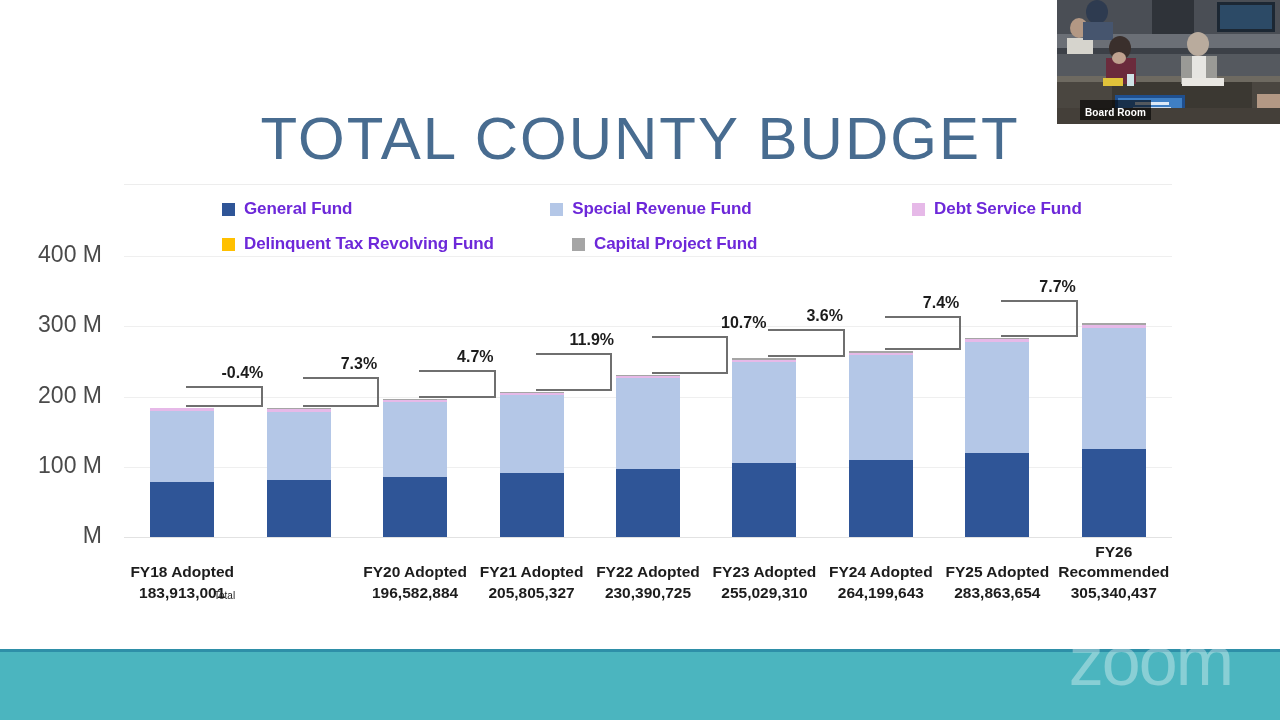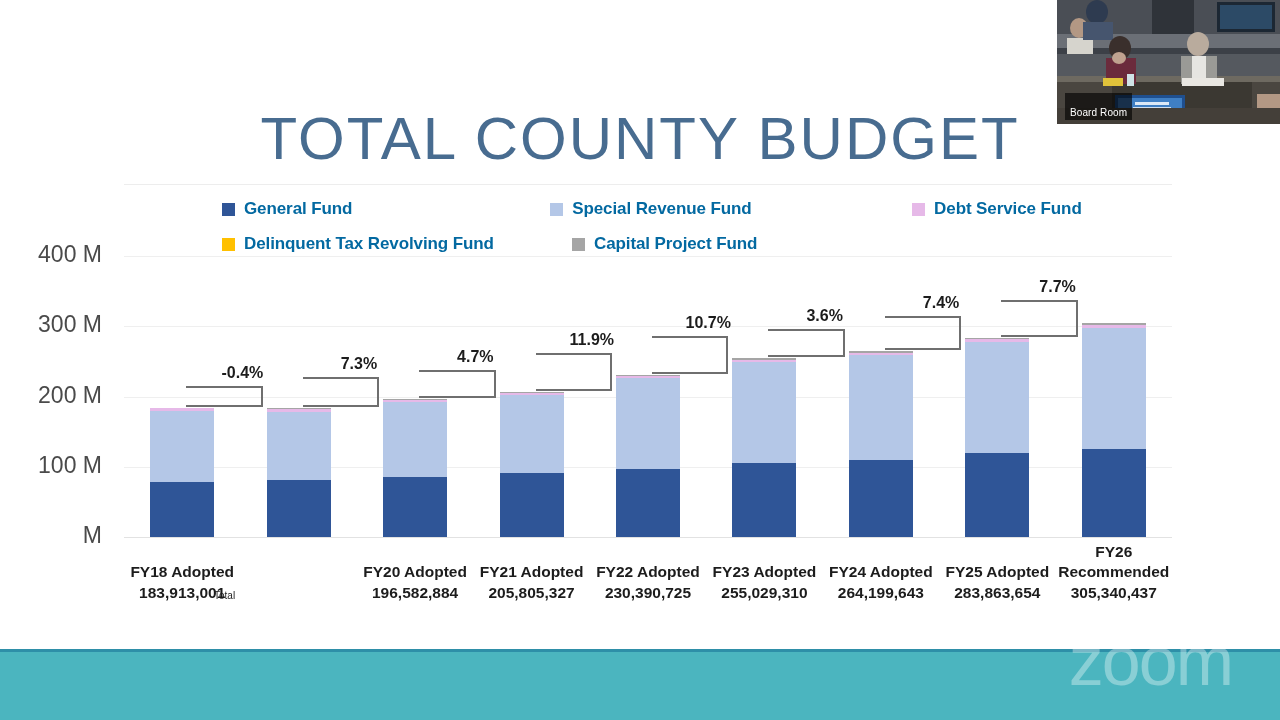--- a/index.html
+++ b/index.html
@@ -71,21 +71,21 @@
   .legend-item.pos2 { width: 220px; margin-left: 28px; }
   .swatch {
     width: 13px;
     height: 13px;
     margin-right: 9px;
     flex: 0 0 auto;
   }
   .legend-label {
     font-size: 17px;
     font-weight: bold;
-    color: #0369a1;
+    color: #6d28d9;
     letter-spacing: -0.1px;
   }
 
   
   #plot {
     position: absolute;
     left: 124px;
     top: 256px;
     width: 1048px;
     height: 281px;   
@@ -175,27 +175,27 @@
     right: 0;
     top: 0;
     width: 223px;
     height: 124px;
     overflow: hidden;
     background: #3a3f45;
   }
   #video-img { position: absolute; inset: 0; }
   #video-name {
     position: absolute;
-    left: 8px;
+    left: 23px;
     bottom: 4px;
     background: rgba(0,0,0,0.62);
     color: #ffffff;
     font-size: 10px;
-    font-weight: normal;
-    padding: 14px 5px 2px 5px;
+    font-weight: bold;
+    padding: 7px 5px 2px 5px;
     letter-spacing: 0.1px;
     white-space: nowrap;
   }
 
   #bottom-bar {
     position: absolute;
     left: 0;
     bottom: 0;
     width: 1280px;
     height: 68px;
@@ -338,21 +338,21 @@
       </div>
       <div class="bracket" style="left: 62.2222px; top: 129.801px; width: 76.4444px; height: 21.4882px;"></div>
       <div class="pct-label" style="left: 60.2222px; width: 116.444px; top: 107.801px;">-0.4%</div>
       <div class="bracket" style="left: 178.667px; top: 120.901px; width: 76.4444px; height: 30.3888px;"></div>
       <div class="pct-label" style="left: 176.667px; width: 116.444px; top: 98.9005px;">7.3%</div>
       <div class="bracket" style="left: 295.111px; top: 114.422px; width: 76.4444px; height: 27.4788px;"></div>
       <div class="pct-label" style="left: 293.111px; width: 116.444px; top: 92.4218px;">4.7%</div>
       <div class="bracket" style="left: 411.556px; top: 97.1505px; width: 76.4444px; height: 38.2712px;"></div>
       <div class="pct-label" style="left: 409.556px; width: 116.444px; top: 75.1505px;">11.9%</div>
       <div class="bracket" style="left: 528px; top: 79.8419px; width: 76.4444px; height: 38.3086px;"></div>
-      <div class="pct-label" style="left: 526px; width: 116.444px; top: 57.8419px;">10.7%</div>
+      <div class="pct-label" style="left: 526px; width: 116.444px; top: 57.8419px; text-align: right;">10.7%</div>
       <div class="bracket" style="left: 644.444px; top: 73.3998px; width: 76.4444px; height: 27.4422px;"></div>
       <div class="pct-label" style="left: 642.444px; width: 116.444px; top: 51.3998px;">3.6%</div>
       <div class="bracket" style="left: 760.889px; top: 59.5858px; width: 76.4444px; height: 34.814px;"></div>
       <div class="pct-label" style="left: 758.889px; width: 116.444px; top: 37.5858px;">7.4%</div>
       <div class="bracket" style="left: 877.333px; top: 44.4983px; width: 76.4444px; height: 36.0874px;"></div>
       <div class="pct-label" style="left: 875.333px; width: 116.444px; top: 22.4983px;">7.7%</div>
     </div>
 
   <div id="xlabels">
     <div id="total-word">Total</div>

